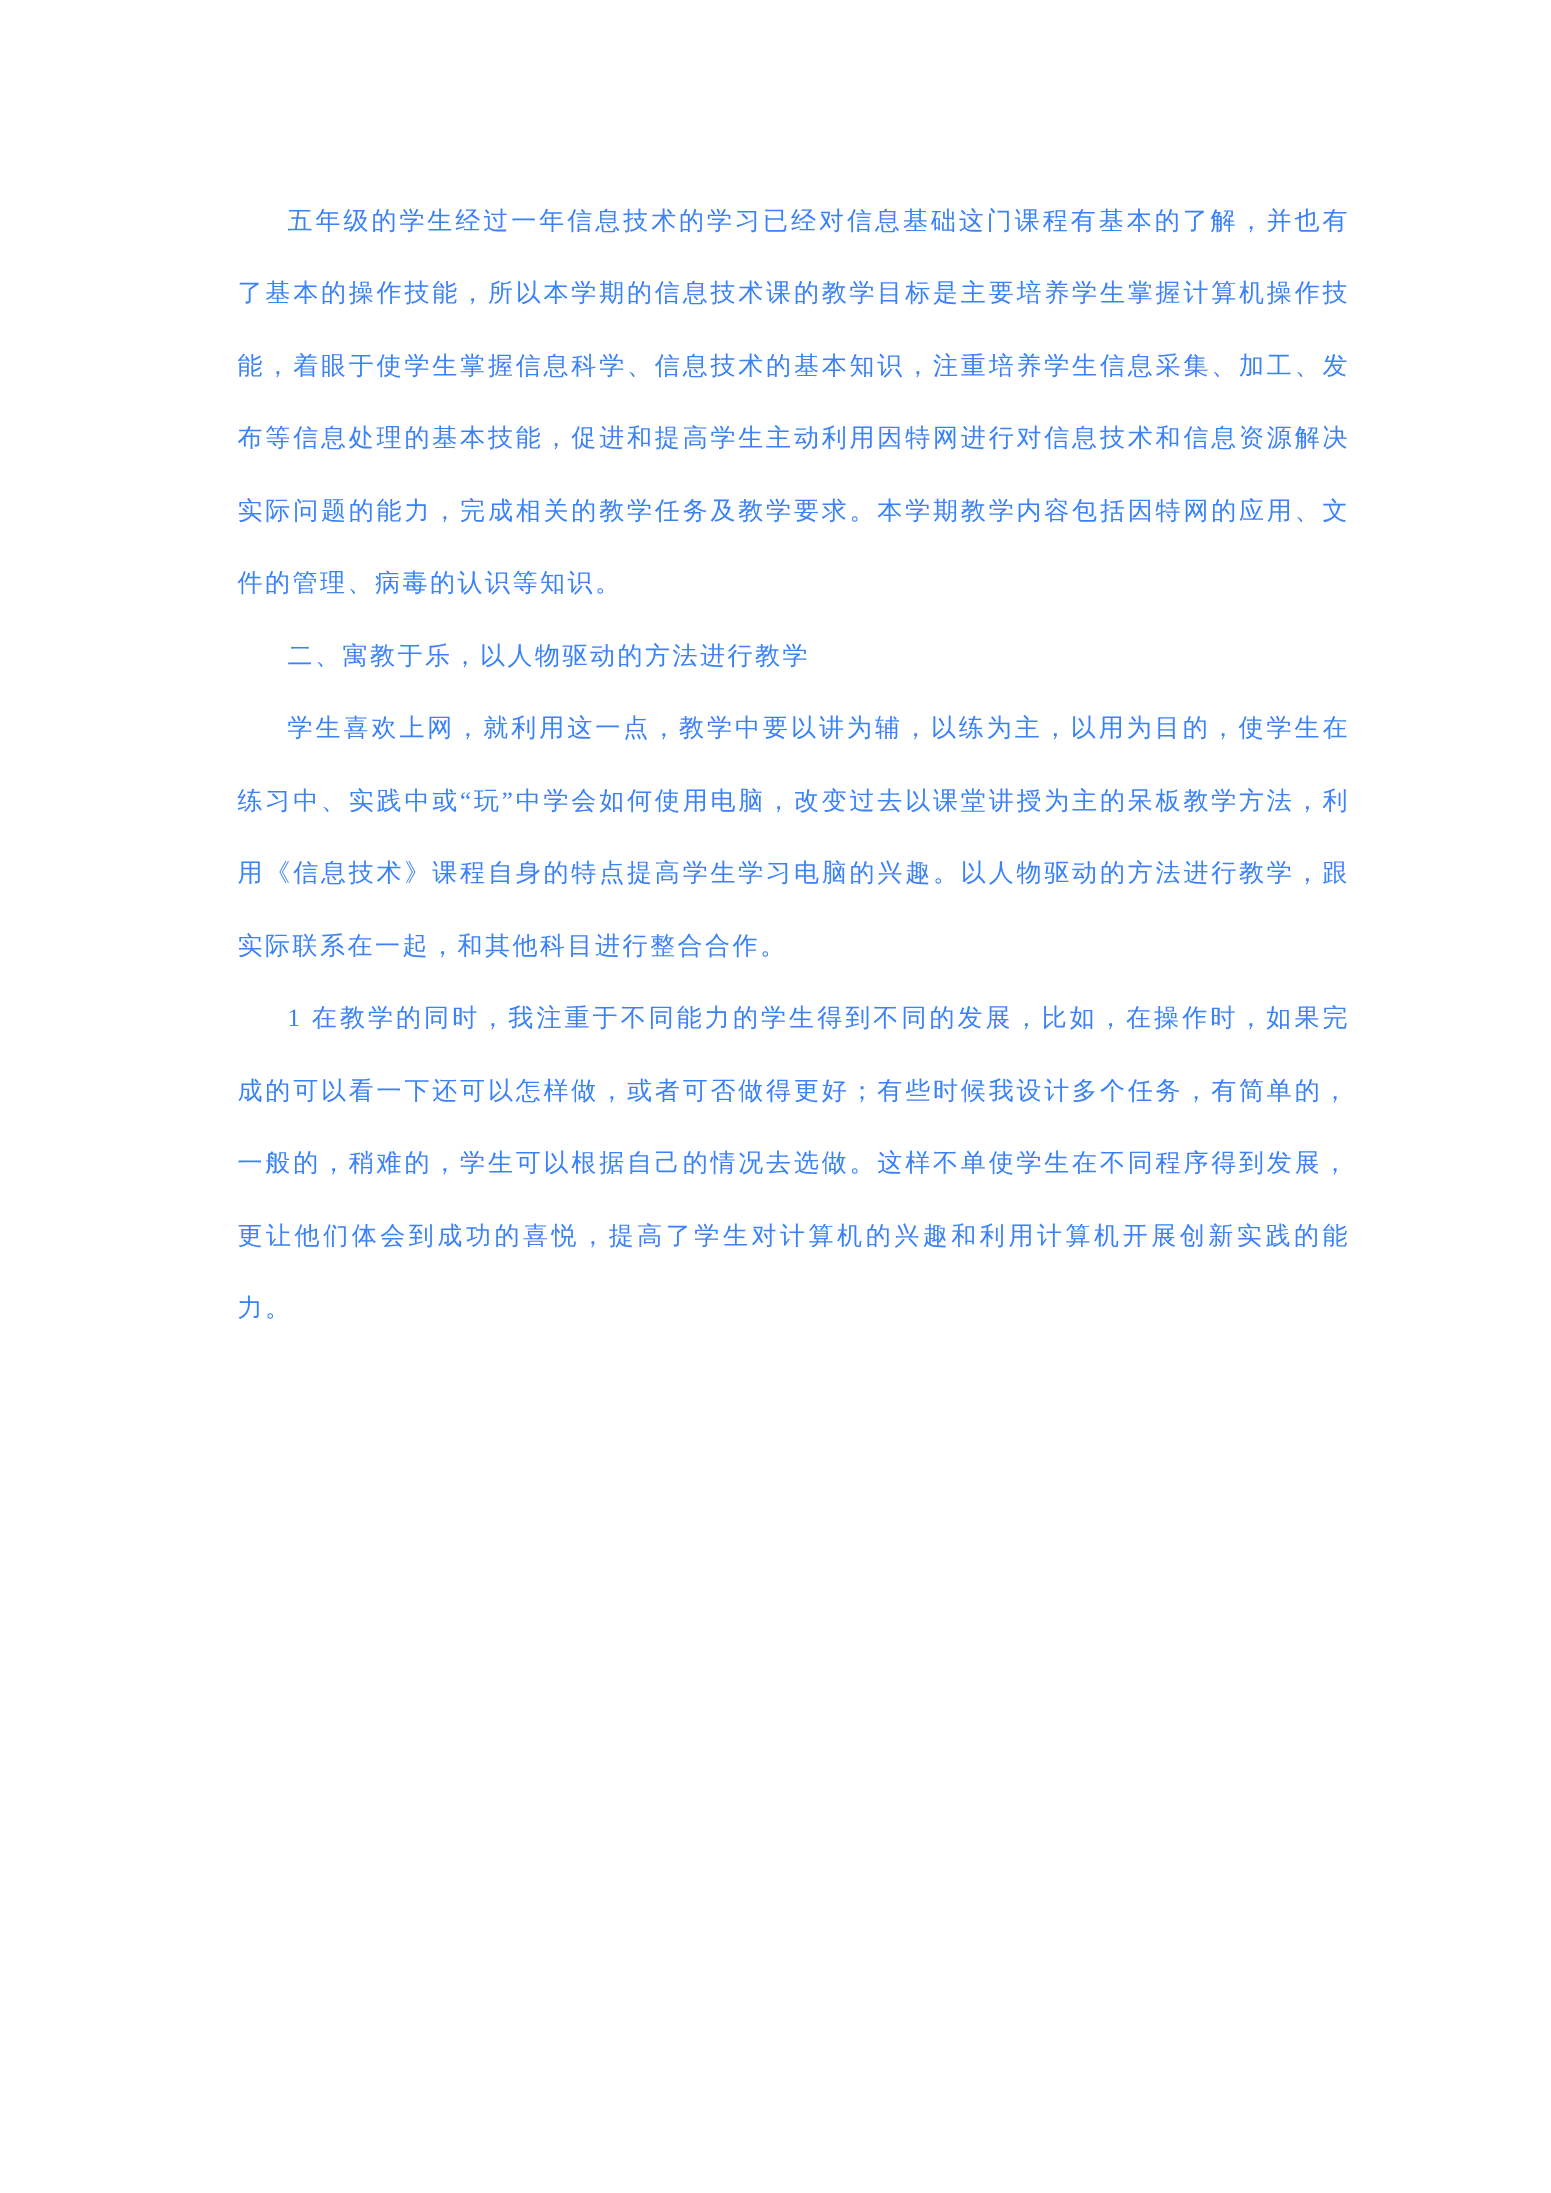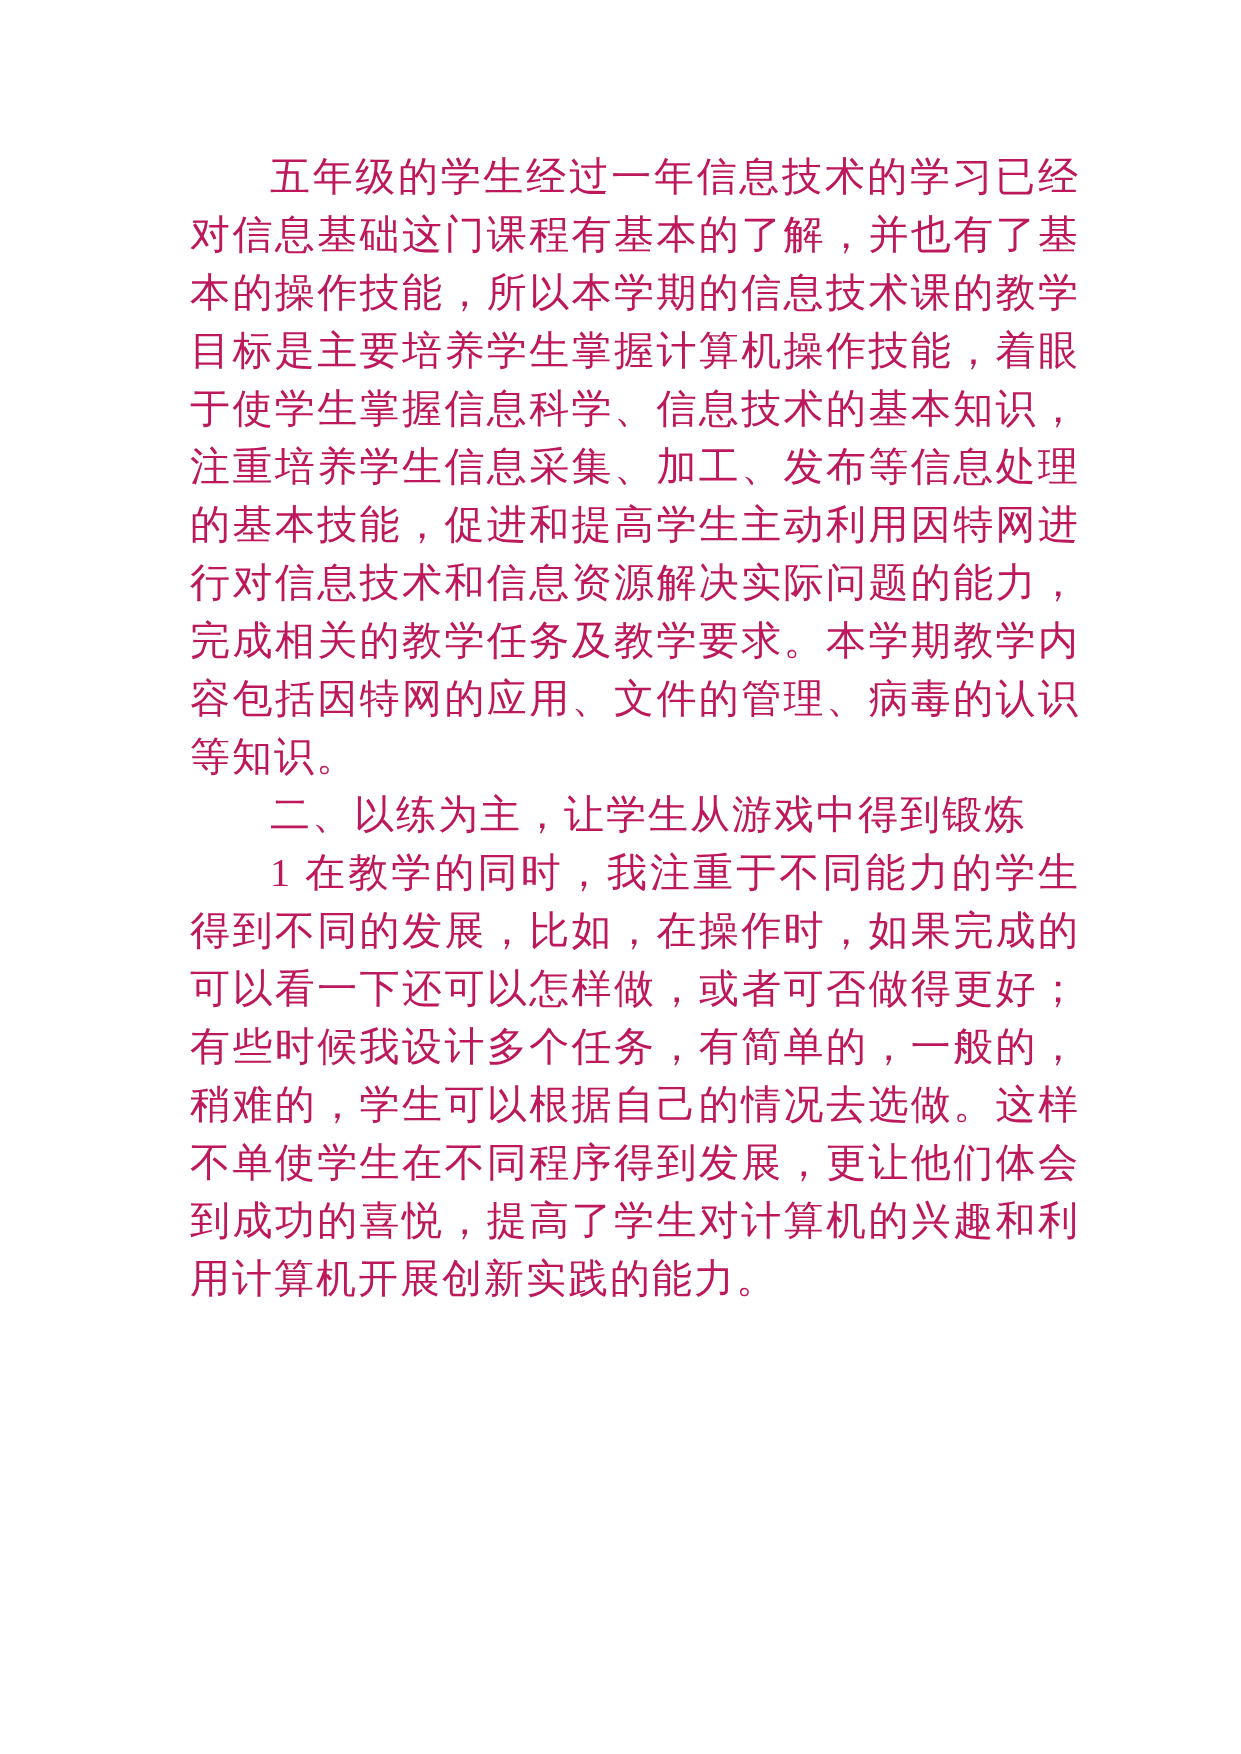--- a/index.html
+++ b/index.html
@@ -13,35 +13,36 @@
     height: 1754px;
     background: #ffffff;
     overflow: hidden;
     font-family: "Liberation Serif", "DejaVu Serif", serif;
   }
   .doc-body {
     position: absolute;
     top: 148px;
     left: 190px;
     width: 890px;
-    color: #be185d;
-    font-size: 40px;
+    color: #3b82f6;
+    font-size: 20px;
     line-height: 58px;
     letter-spacing: 2px;
     text-align: justify;
   }
   .doc-body p {
     margin: 0;
     padding: 0;
     text-indent: 2em;
     font-weight: 400;
   }
 </style>
 </head>
 <body>
 
 <div class="page">
   <div class="doc-body">
     <p>五年级的学生经过一年信息技术的学习已经对信息基础这门课程有基本的了解，并也有了基本的操作技能，所以本学期的信息技术课的教学目标是主要培养学生掌握计算机操作技能，着眼于使学生掌握信息科学、信息技术的基本知识，注重培养学生信息采集、加工、发布等信息处理的基本技能，促进和提高学生主动利用因特网进行对信息技术和信息资源解决实际问题的能力，完成相关的教学任务及教学要求。本学期教学内容包括因特网的应用、文件的管理、病毒的认识等知识。</p>
-    <p>二、以练为主，让学生从游戏中得到锻炼</p>
+    <p>二、寓教于乐，以人物驱动的方法进行教学</p>
+    <p>学生喜欢上网，就利用这一点，教学中要以讲为辅，以练为主，以用为目的，使学生在练习中、实践中或“玩”中学会如何使用电脑，改变过去以课堂讲授为主的呆板教学方法，利用《信息技术》课程自身的特点提高学生学习电脑的兴趣。以人物驱动的方法进行教学，跟实际联系在一起，和其他科目进行整合合作。</p>
     <p>1 在教学的同时，我注重于不同能力的学生得到不同的发展，比如，在操作时，如果完成的可以看一下还可以怎样做，或者可否做得更好；有些时候我设计多个任务，有简单的，一般的，稍难的，学生可以根据自己的情况去选做。这样不单使学生在不同程序得到发展，更让他们体会到成功的喜悦，提高了学生对计算机的兴趣和利用计算机开展创新实践的能力。</p>
   </div>
 </div>
 
 </body></html>

